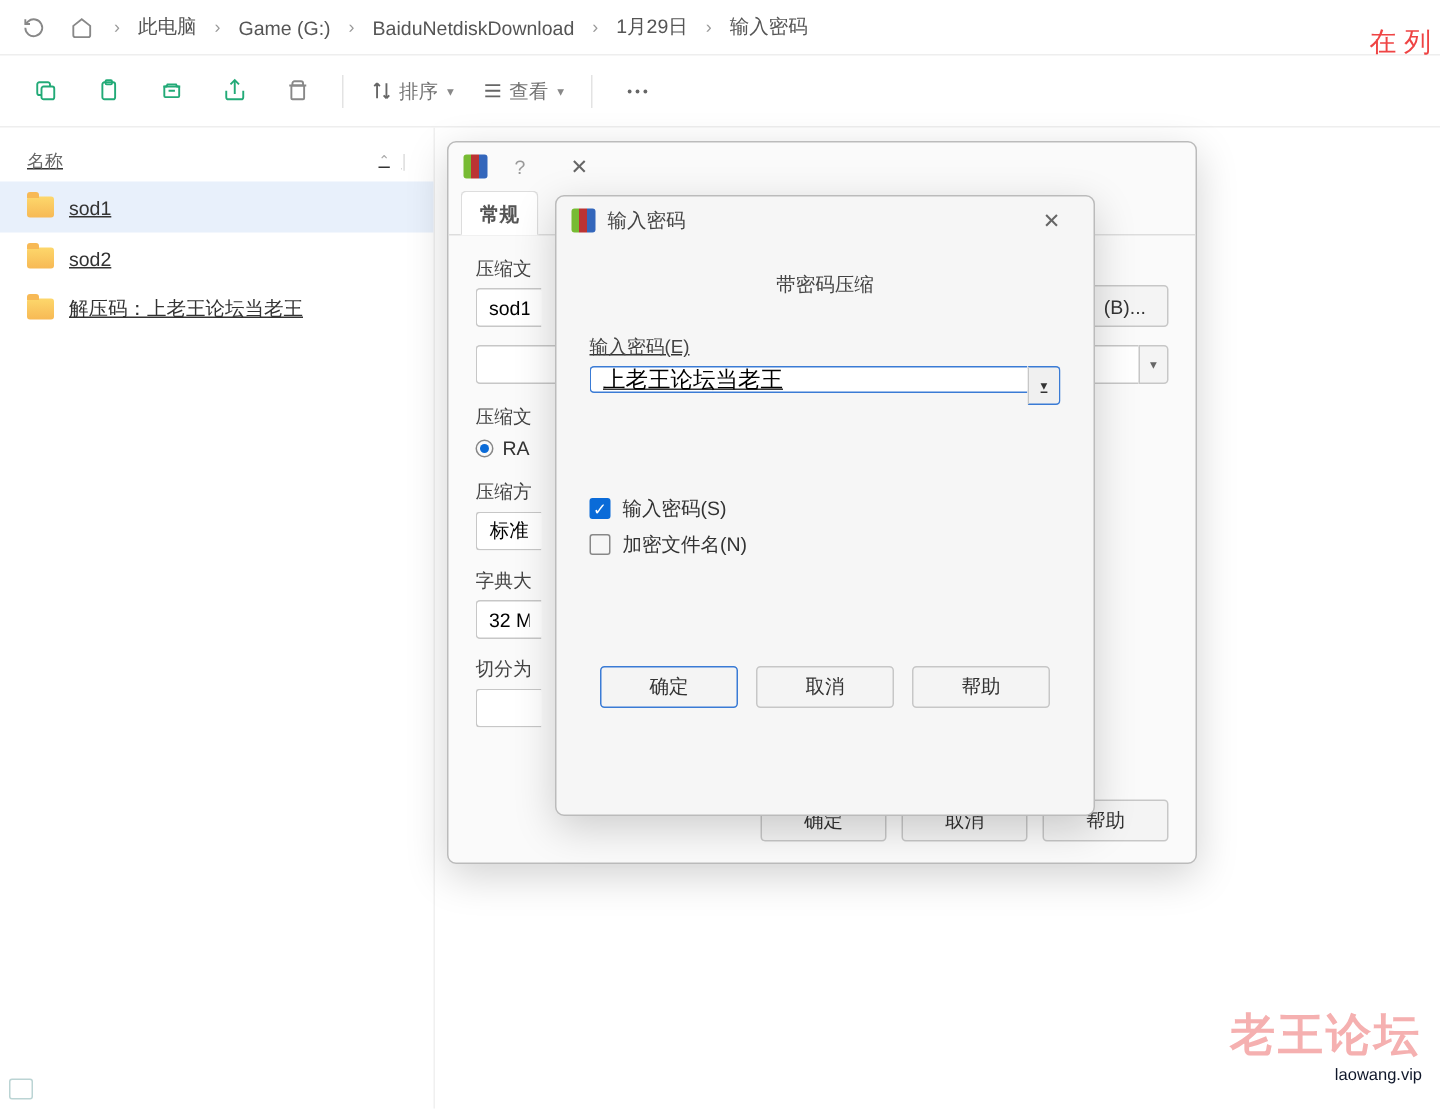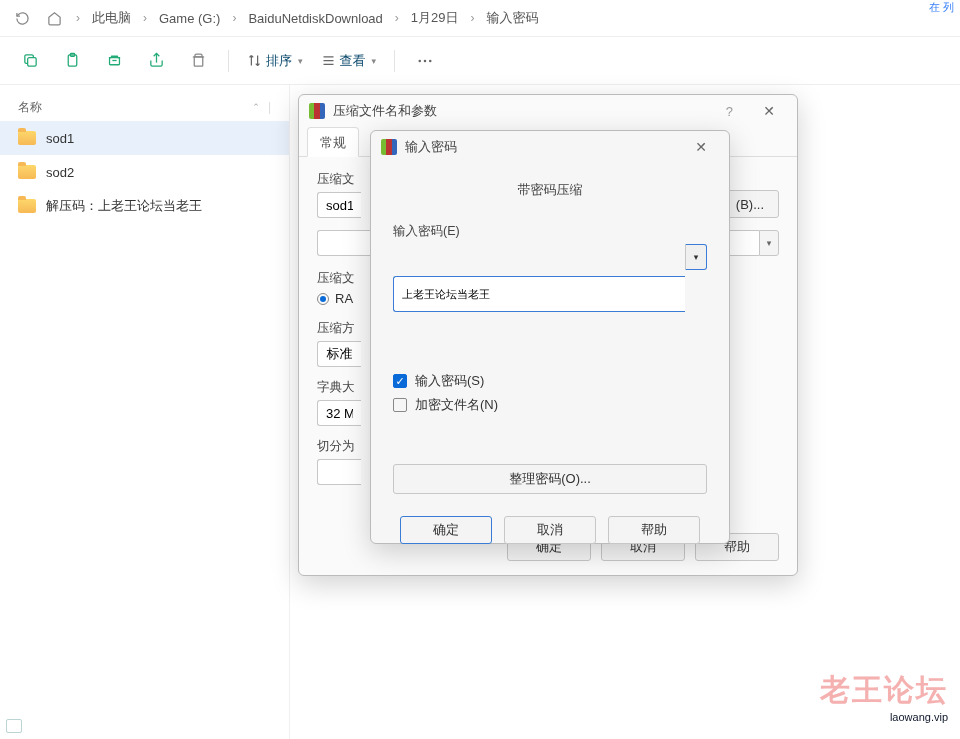--- a/index.html
+++ b/index.html
@@ -10,80 +10,80 @@
     .bc-btn { width: 28px; height: 28px; display: flex; align-items: center; justify-content: center; color: #777; border-radius: 4px; }
     .bc-sep { color: #999; padding: 0 4px; font-size: 12px; }
     .bc-item { padding: 2px 4px; }
 
     
     .toolbar { height: 48px; display: flex; align-items: center; padding: 0 12px; gap: 6px; border-bottom: 1px solid #eee; }
     .toolbar-separator-line { border-top: 1px solid #eee; }
     .tb-btn { height: 32px; min-width: 36px; display: flex; align-items: center; justify-content: center; color: #4a6; border-radius: 4px; gap: 4px; padding: 0 6px; }
     .tb-btn.gray { color: #777; }
     .tb-divider { width: 1px; height: 22px; background: #e3e3e3; margin: 0 6px; }
-    .tb-label { color: #0c4a6e; }
+    .tb-label { color: #737373; }
     .chev-down { font-size: 9px; color: #888; margin-left: 2px; }
 
     
     .main { display: flex; height: calc(100% - 84px); }
-    .sidebar { width: 290px; padding: 8px 0; border-right: 1px solid #f0f0f0; }
+    .sidebar { width: 290px; padding: 8px 0; border-right: 1px solid #f0f0f0; text-decoration: underline; }
     .col-header { display: flex; align-items: center; height: 28px; padding: 0 18px; color: #666; font-size: 12px; }
     .col-header .sort { margin-left: auto; font-size: 9px; color: #aaa; }
     .col-header .divider { margin-left: 8px; color: #ddd; }
     .file-item { display: flex; align-items: center; height: 34px; padding: 0 18px; gap: 10px; }
     .file-item.selected { background: #e8f0fb; }
     .folder-icon { width: 18px; height: 14px; background: linear-gradient(#fdd76b, #f7b955); border-radius: 2px; position: relative; }
     .folder-icon::before { content:""; position:absolute; top:-3px; left:0; width:8px; height:4px; background:#f7b955; border-radius:2px 2px 0 0; }
 
     
     .dialog { position: absolute; background: #fafafa; border: 1px solid #bbb; border-radius: 6px; box-shadow: 0 8px 28px rgba(0,0,0,0.18); }
     .dialog1 { left: 298px; top: 94px; width: 500px; height: 482px; }
     .dlg-titlebar { height: 32px; display: flex; align-items: center; padding: 0 10px; gap: 8px; }
     .rar-icon { display:inline-block; width:16px; height:16px; background: linear-gradient(90deg,#7b3 0 33%, #b33 33% 66%, #36b 66%); border-radius:2px; }
     .dlg-title { flex: 1; color: #444; font-size: 13px; }
     .dlg-help { color: #999; padding: 0 10px; }
     .dlg-close { width: 36px; height: 28px; display:flex; align-items:center; justify-content:center; color:#666; font-size:14px; }
     .tabs { display:flex; padding: 0 8px; height:30px; border-bottom:1px solid #ddd; gap:4px; }
     .tab { padding: 6px 12px 4px; font-size:13px; color:#555; }
-    .tab.active { background:#fff; border:1px solid #ddd; border-bottom-color:#fff; border-radius:4px 4px 0 0; margin-bottom:-1px; }
+    .tab.active { background:#fff; border:1px solid #ddd; border-bottom-color:#fff; border-radius:4px 4px 0 0; margin-bottom:-1px;font-weight:bold; }
     .dlg-body { padding: 14px 18px; }
     .field-label { font-size: 12.5px; color: #444; margin-bottom: 4px; display:block; }
     .field-row { display:flex; gap:8px; align-items:flex-end; margin-bottom: 12px; }
     .text-input { height: 26px; border: 1px solid #c7c7c7; border-radius: 3px; padding: 0 8px; background:#fff; font-size:13px; }
     .combo { display:flex; }
     .combo .text-input { border-radius: 3px 0 0 3px; border-right:none; }
     .combo .combo-btn { width:20px; height:26px; border:1px solid #c7c7c7; border-radius:0 3px 3px 0; background:#f4f4f4; display:flex; align-items:center; justify-content:center; font-size:9px; color:#666; }
     .btn { height: 28px; padding: 0 14px; border: 1px solid #c7c7c7; background: #f4f4f4; border-radius: 3px; font-size:13px; color:#333; display:inline-flex; align-items:center; justify-content:center; }
     .radio { display:flex; align-items:center; gap:6px; }
     .radio .dot { width:12px; height:12px; border-radius:50%; border:1px solid #888; display:flex; align-items:center; justify-content:center; }
     .radio.checked .dot::after { content:""; width:6px; height:6px; border-radius:50%; background:#0a6bd8; }
     .bottom-buttons { position:absolute; bottom:14px; right:18px; display:flex; gap:10px; }
     .bottom-buttons .btn { width:84px; }
 
     
     .dialog2 { left: 370px; top: 130px; width: 360px; height: 414px; background:#f6f6f6; }
     .dlg2-body { padding: 18px 22px; }
     .centered { text-align:center; margin-bottom: 24px; color:#444; }
     .pw-combo { display:flex; width:100%; }
-    .pw-combo input { flex:1; height:36px; border:1px solid #3a7bd5; border-right:none; border-radius:3px 0 0 3px; padding:0 8px; font-size:11px; outline:none;margin-top:32px; }
+    .pw-combo input { flex:1; height:18px; border:1px solid #3a7bd5; border-right:none; border-radius:3px 0 0 3px; padding:0 8px; font-size:15px; outline:none; }
     .pw-combo .combo-btn { width:22px; height:26px; border:1px solid #3a7bd5; border-left-color:#c7c7c7; border-radius:0 3px 3px 0; background:#f0f0f0; display:flex; align-items:center; justify-content:center; font-size:9px; }
     .checkbox { display:flex; align-items:center; gap:8px; margin: 6px 0; }
     .checkbox .box { width:14px; height:14px; border:1px solid #888; border-radius:2px; display:flex; align-items:center; justify-content:center; font-size:11px; color:#fff; }
     .checkbox.checked .box { background:#0a6bd8; border-color:#0a6bd8; }
     .wide-btn { width:100%; height:30px; }
     .dlg2-buttons { display:flex; gap:12px; justify-content:center; margin-top: 22px; }
     .dlg2-buttons .btn { width: 92px; }
     .dlg2-buttons .btn.primary { border-color:#3a7bd5; }
 
     .watermark { position:absolute; right: 12px; bottom: 16px; text-align:right; }
     .watermark .big { font-size: 30px; font-weight: bold; color: #f5b0b0; letter-spacing: 2px; }
     .watermark .small { font-size: 11px; color: #0f172a; }
 
     .corner { position:absolute; left:6px; bottom:6px; width:16px; height:14px; border:1.5px solid #7aa; border-radius:2px; opacity:0.5; }
-    .right-edge { position:absolute; right:6px; top:0; color:#3b82f6; font-size:11px; }
+    .right-edge { position:absolute; right:6px; top:16px; color:#ef4444; font-size:18px; }
   </style>
 </head>
 <body>
 
 <div class="breadcrumb">
   <div class="bc-btn">
     <svg width="15" height="15" viewBox="0 0 24 24" fill="none" stroke="#888" stroke-width="2">
         <path d="M3 12a9 9 0 1 0 3-6.7L3 8"></path>
         <path d="M3 3v5h5"></path>
       </svg>
@@ -185,21 +185,20 @@
     <div class="file-item">
       <span class="folder-icon"></span>
       <span>解压码：上老王论坛当老王</span>
     </div>
   </div>
 </div>
 
 <div class="dialog dialog1">
   <div class="dlg-titlebar">
     <span class="rar-icon"></span>
-    <span class="dlg-title">压缩文件名和参数</span>
     <span class="dlg-help">?</span>
     <span class="dlg-close">✕</span>
   </div>
   <div class="tabs">
     <div class="tab active">常规</div>
     <div class="tab">龙</div>
   </div>
   <div class="dlg-body">
     <div class="field-row">
       <div style="flex:1;">
@@ -252,38 +251,37 @@
 </div>
 
 <div class="dialog dialog2">
   <div class="dlg-titlebar">
     <span class="rar-icon"></span>
     <span class="dlg-title">输入密码</span>
     <span class="dlg-close">✕</span>
   </div>
   <div class="dlg2-body">
     <div class="centered">带密码压缩</div>
-    <div style="margin-bottom:6px;">
+    <div style="margin-bottom:6px;text-decoration:underline;">
       <span class="field-label">输入密码(E)</span>
       <div class="pw-combo">
         <input value="上老王论坛当老王" style="">
         <div class="combo-btn">▾</div>
       </div>
     </div>
     <div style="height:48px;"></div>
     <div class="checkbox checked">
       <span class="box">✓</span>
       <span>输入密码(S)</span>
     </div>
     <div class="checkbox">
       <span class="box"></span>
       <span>加密文件名(N)</span>
     </div>
     <div style="height:44px;"></div>
-    <button class="btn wide-btn">整理密码(O)...</button>
     <div class="dlg2-buttons">
       <button class="btn primary">确定</button>
       <button class="btn">取消</button>
       <button class="btn">帮助</button>
     </div>
   </div>
 </div>
 
 <div class="watermark">
   <div class="big">老王论坛</div>

